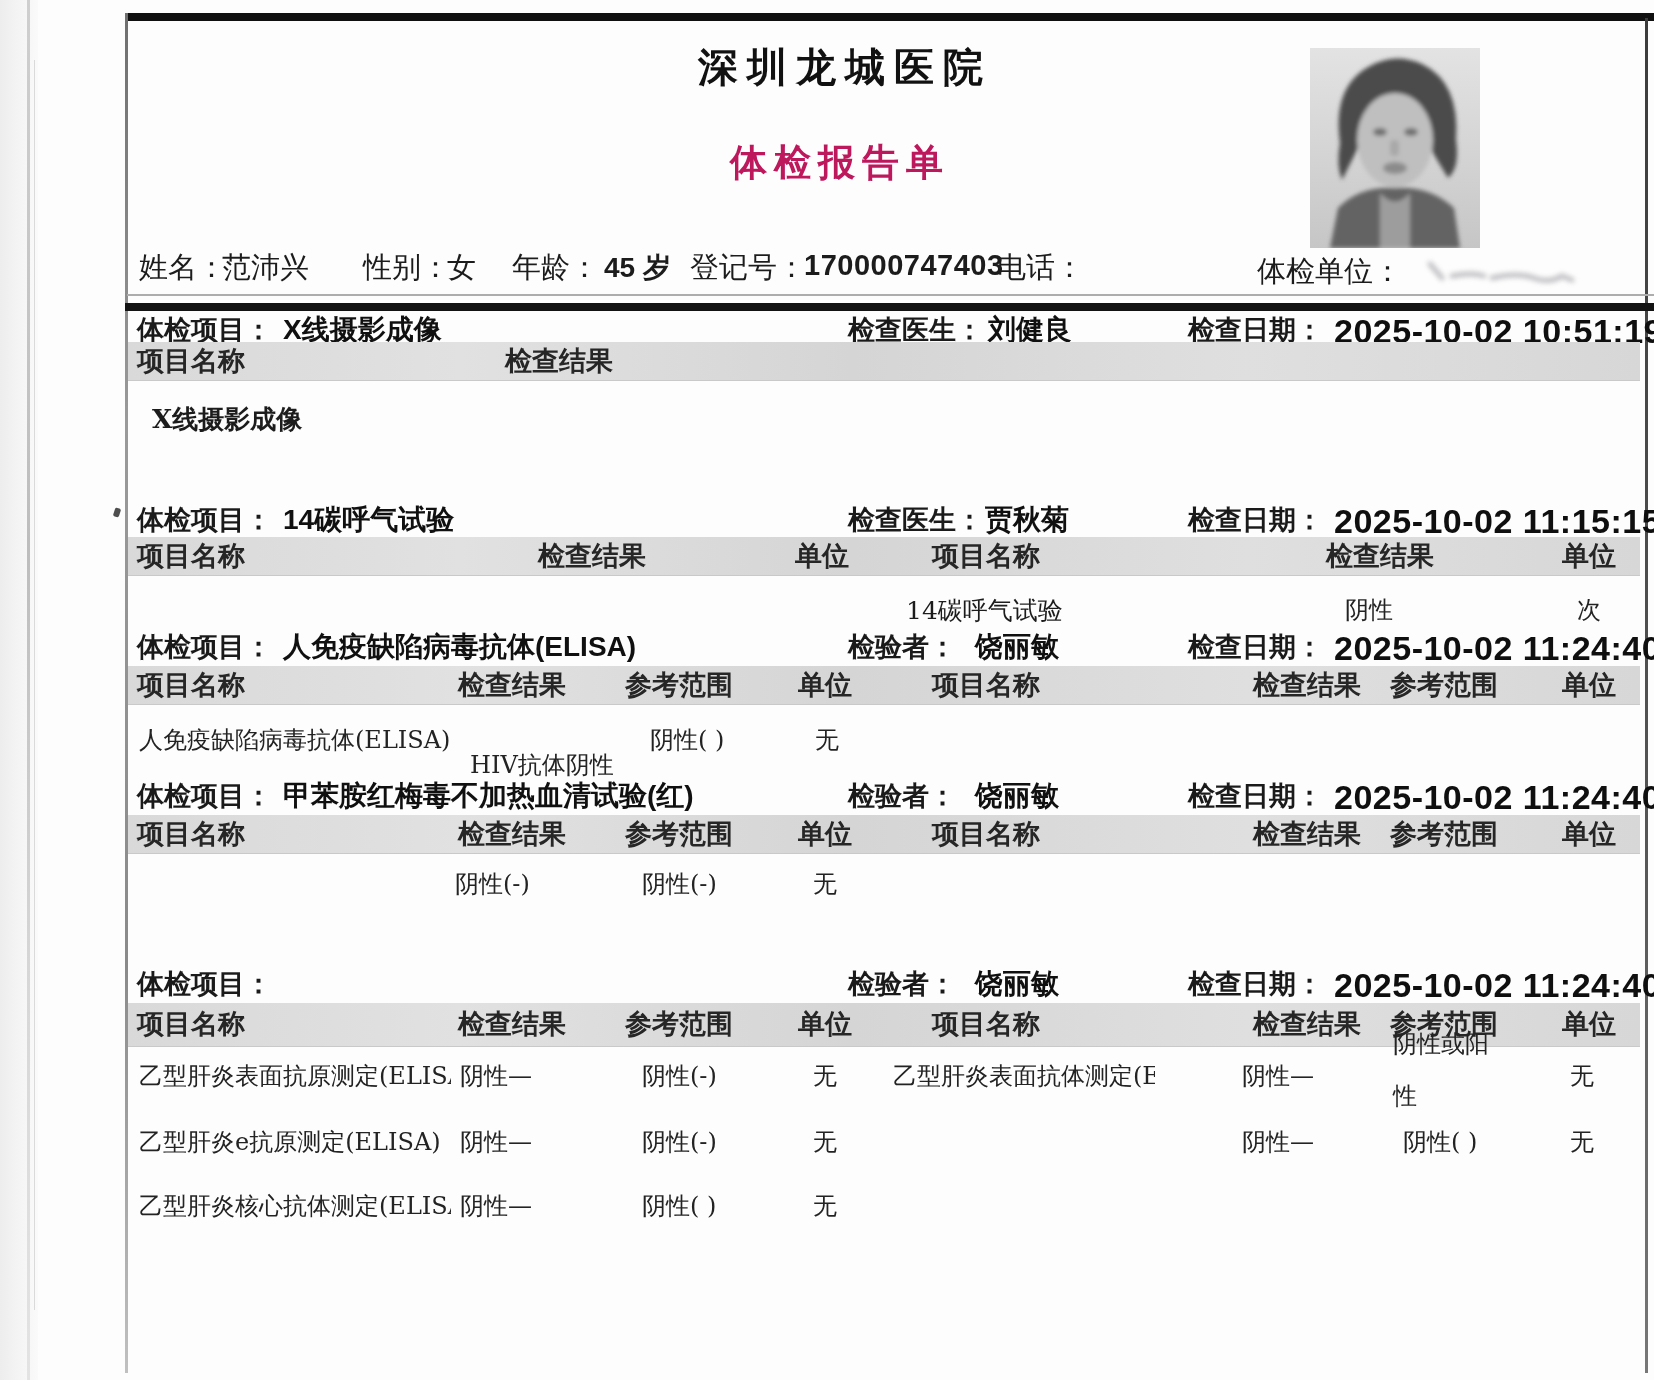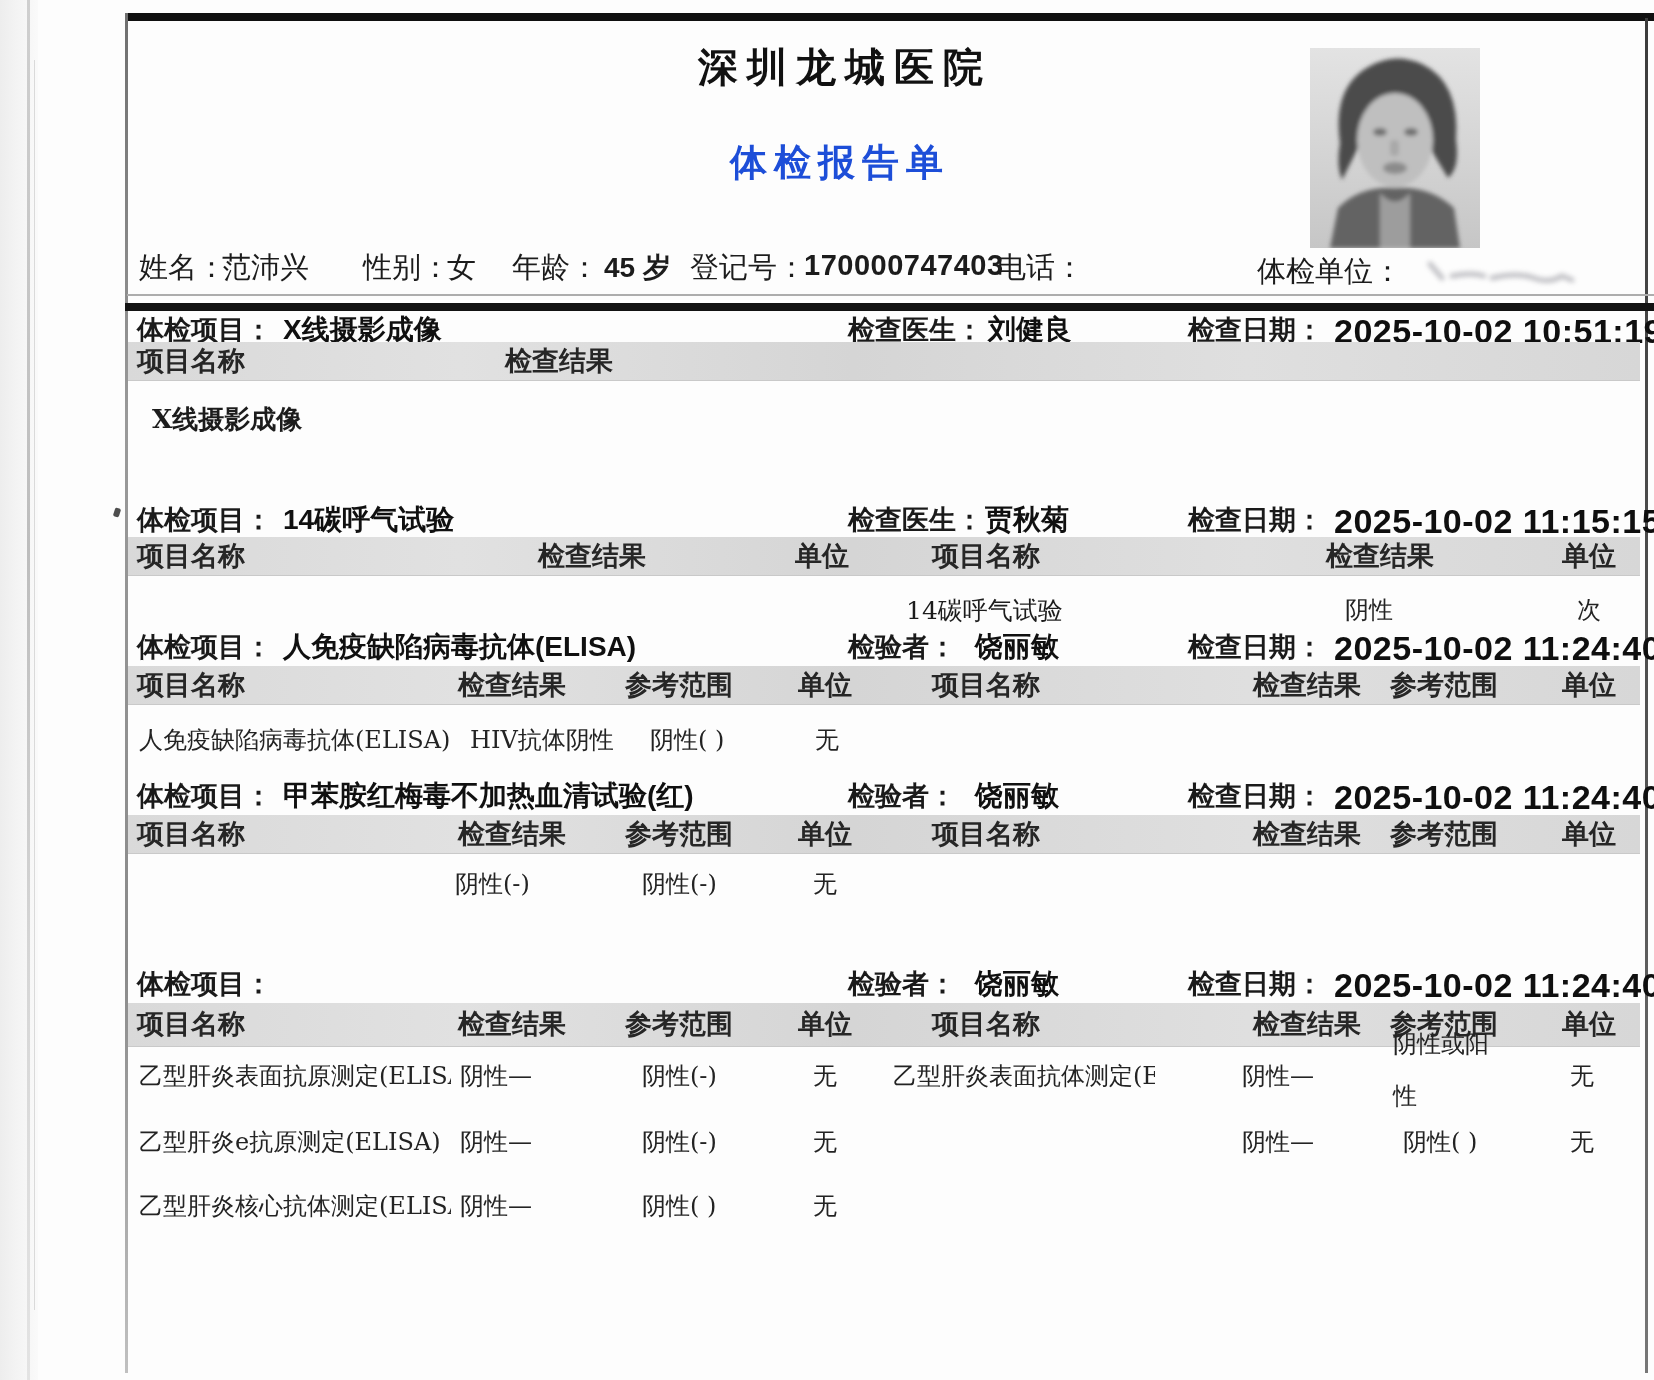--- a/index.html
+++ b/index.html
@@ -48,21 +48,21 @@
   <div class="scan-strip"></div>
   <div class="scan-vline"></div>
   <div class="scan-vline2"></div>
   <div class="dot-artifact"></div>
 
   <div class="edge-top"></div>
   <div class="edge-left"></div>
   <div class="edge-right"></div>
 
   <div class="abs b sans" style="left:845px;top:40px;transform:translateX(-50%);font-size:40px;letter-spacing:9px;color:#111;">深圳龙城医院</div>
-  <div class="abs b sans" style="left:840px;top:138px;transform:translateX(-50%);font-size:37px;letter-spacing:7px;color:#1d4ed8;">体检报告单</div>
+  <div class="abs b sans" style="left:840px;top:138px;transform:translateX(-50%);font-size:37px;letter-spacing:7px;color:#be185d;">体检报告单</div>
 
   <svg class="abs" style="left:1310px;top:48px;" width="170" height="200" viewBox="0 0 170 200">
     <defs>
       <linearGradient id="pbg" x1="0" y1="0" x2="0" y2="1">
         <stop offset="0" stop-color="#e3e3e3"></stop>
           <stop offset="0.6" stop-color="#d2d2d2"></stop>
           <stop offset="1" stop-color="#c6c6c6"></stop>
       </linearGradient>
       <filter id="soft">
           <feGaussianBlur stdDeviation="2.2"></feGaussianBlur>
@@ -138,21 +138,21 @@
     <span class="h" style="left:9px;">项目名称</span>
     <span class="h" style="left:330px;">检查结果</span>
     <span class="h" style="left:497px;">参考范围</span>
     <span class="h" style="left:670px;">单位</span>
     <span class="h" style="left:804px;">项目名称</span>
     <span class="h" style="left:1125px;">检查结果</span>
     <span class="h" style="left:1262px;">参考范围</span>
     <span class="h" style="left:1434px;">单位</span>
   </div>
   <div class="abs serif cell" style="left:139px;top:724px;">人免疫缺陷病毒抗体(ELISA)</div>
-  <div class="abs serif cell" style="left:470px;top:724px;">HIV抗体阴性</div>
+  <div class="abs serif cell" style="left:470px;top:749px;">HIV抗体阴性</div>
   <div class="abs serif cell" style="left:650px;top:724px;">阴性( )</div>
   <div class="abs serif cell" style="left:815px;top:724px;">无</div>
 
   <div class="abs t-label" style="left:137px;top:778px;">体检项目：</div>
   <div class="abs t-name" style="left:283px;top:777px;">甲苯胺红梅毒不加热血清试验(红)</div>
   <div class="abs t-label" style="left:848px;top:778px;">检验者：</div>
   <div class="abs t-name" style="left:975px;top:777px;">饶丽敏</div>
   <div class="abs t-label" style="left:1188px;top:778px;">检查日期：</div>
   <div class="abs d-val" style="left:1334px;top:778px;">2025-10-02 11:24:40</div>
   <div class="band" style="top:815px;">

